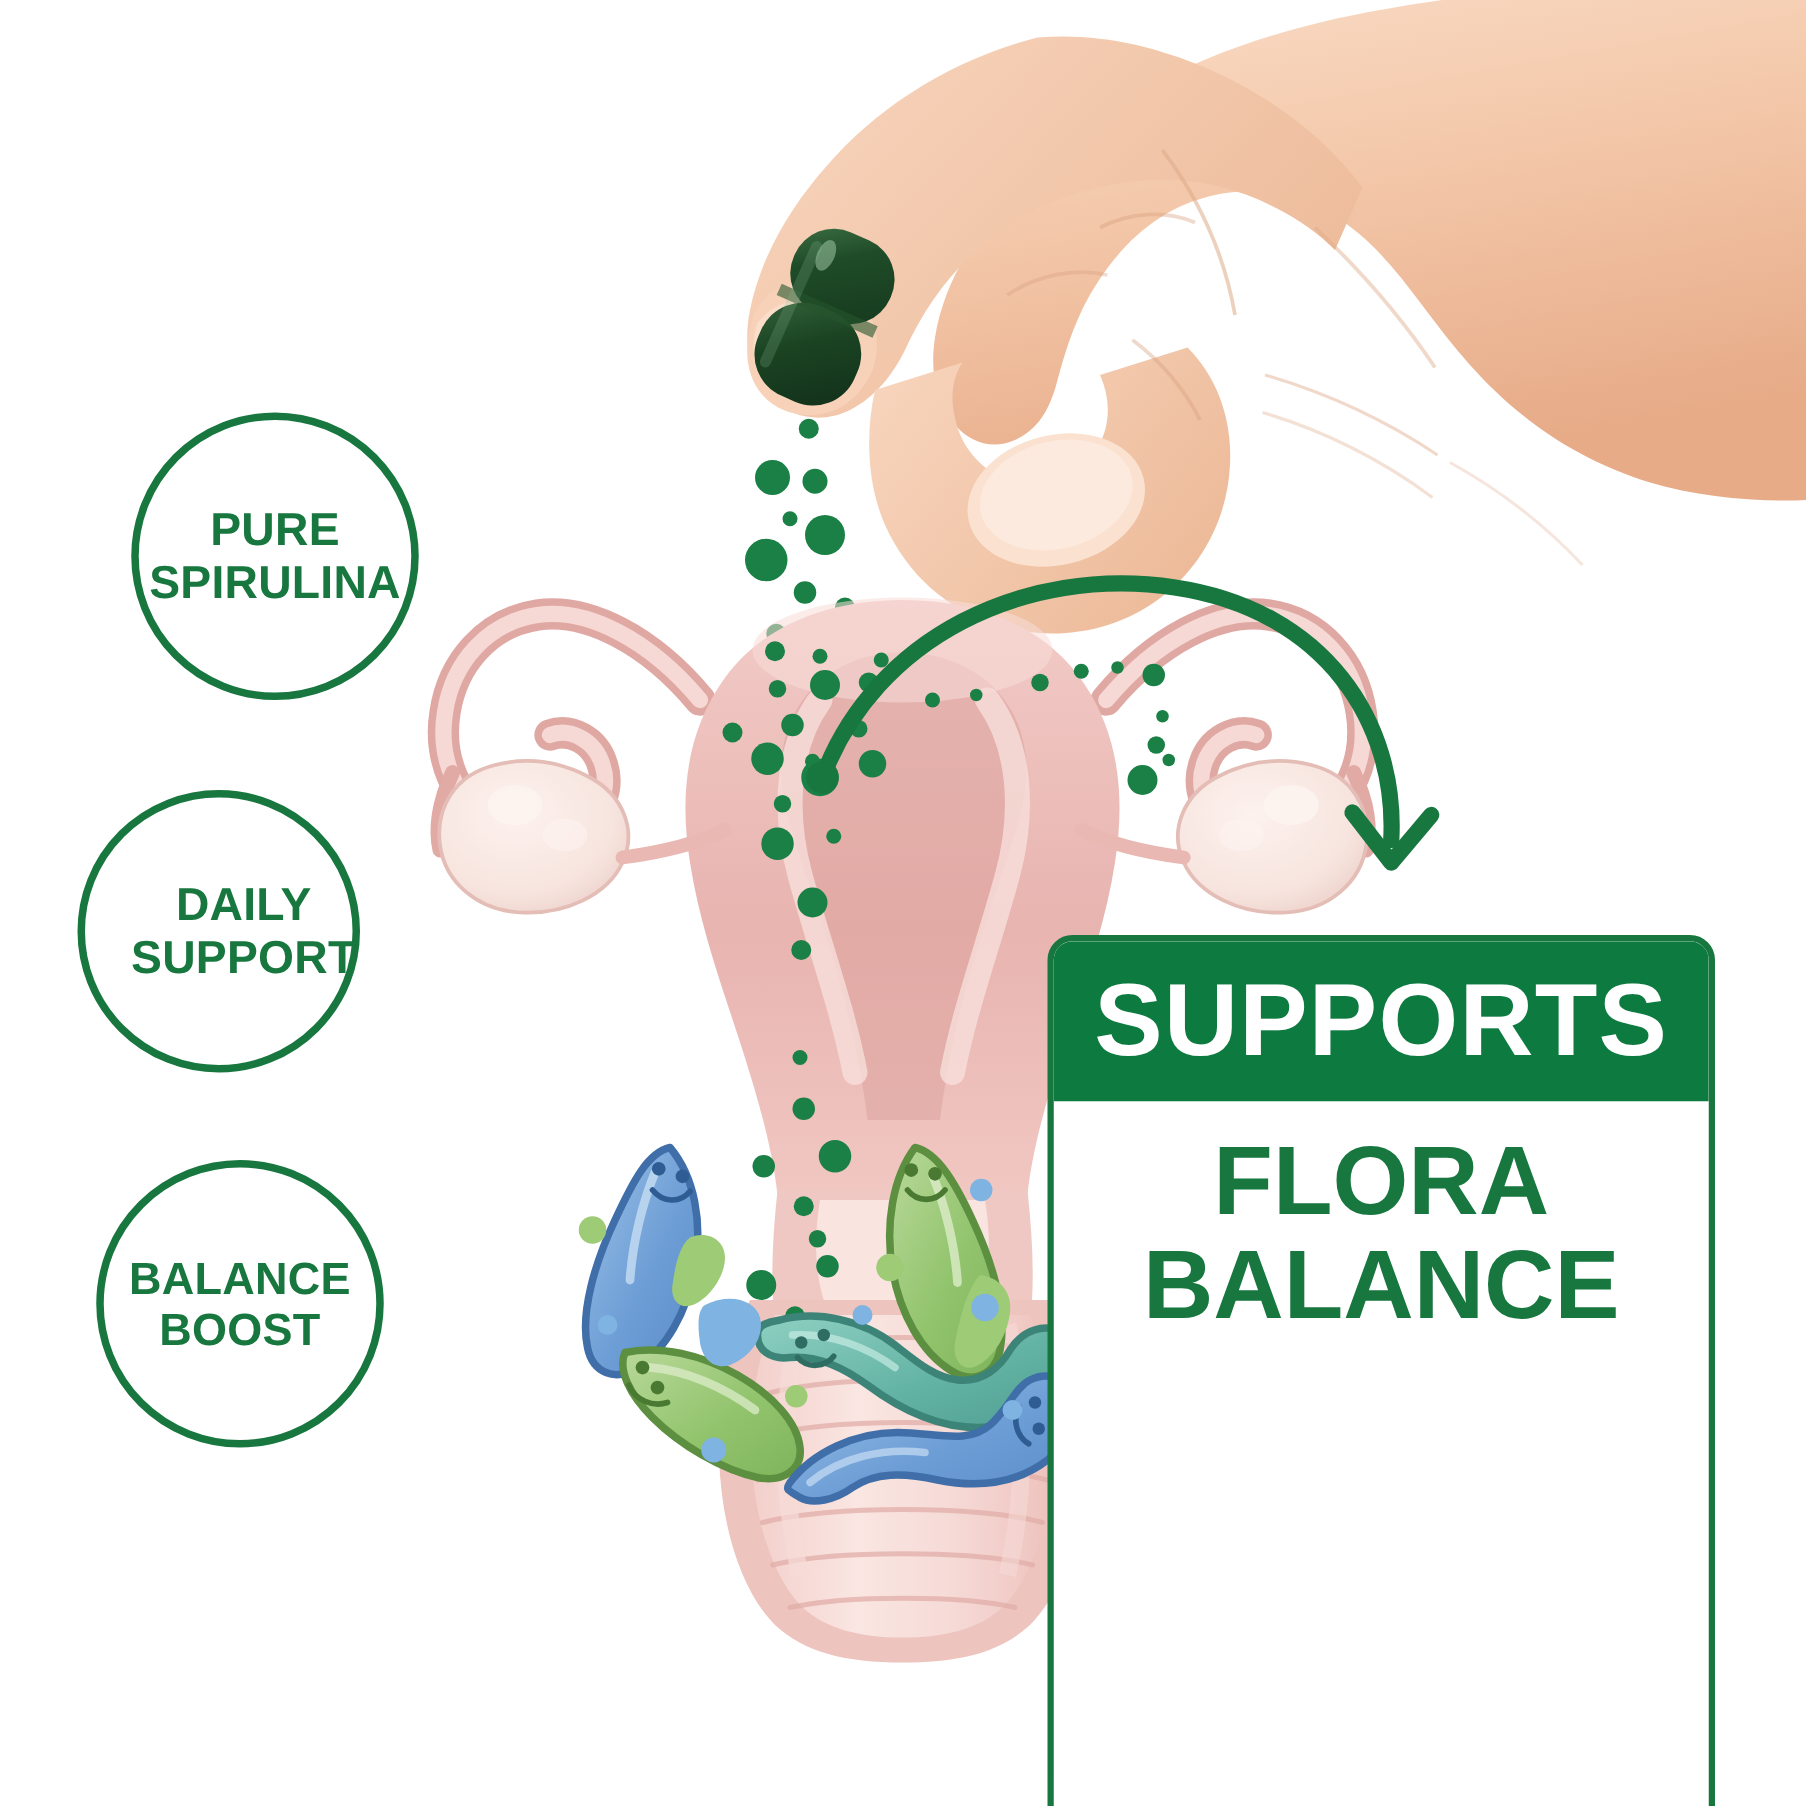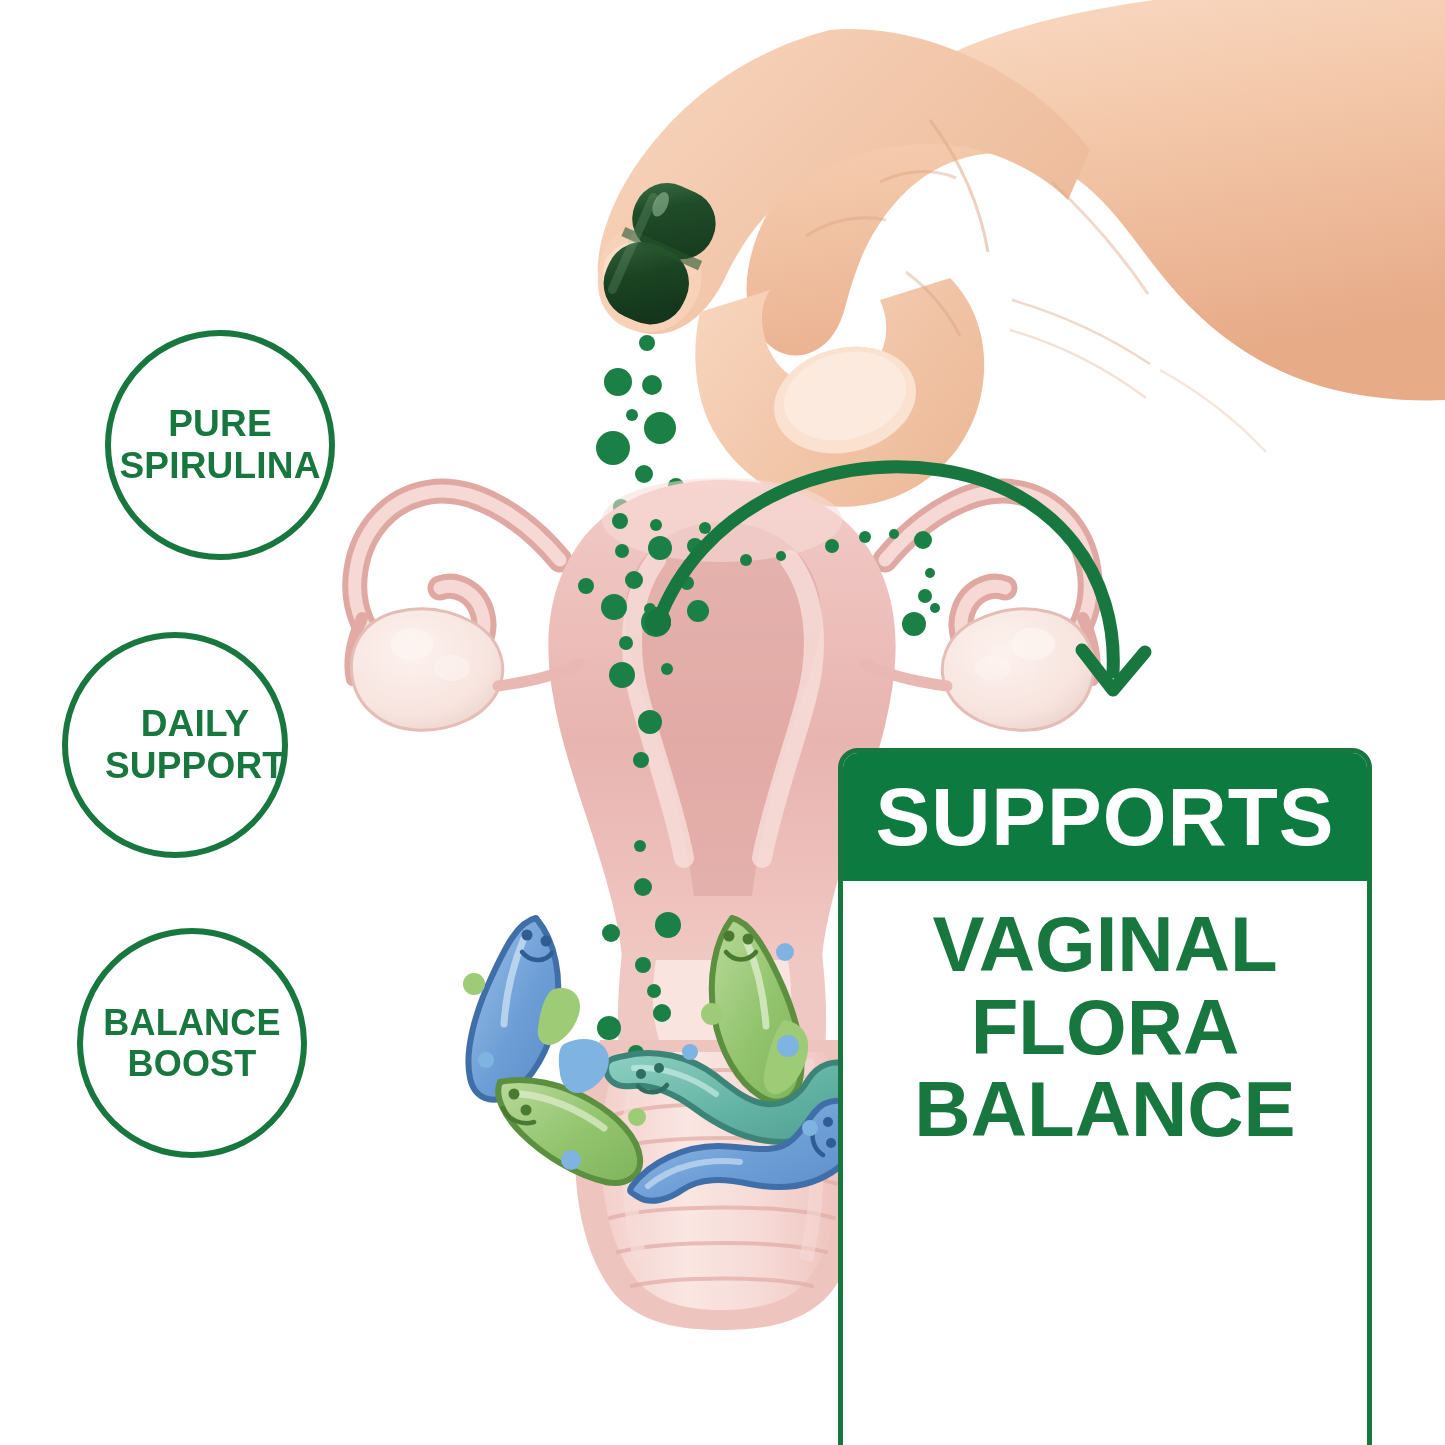--- a/index.html
+++ b/index.html
@@ -453,19 +453,18 @@
     <span class="badge-label" style="font-size:36px;">BALANCE
 BOOST</span>
   </div>
 
 
   <div id="callout">
     <div id="callout-head">
       <span class="txt">SUPPORTS</span>
     </div>
     <div id="callout-body">
-      <div class="line">VAGINAL</div>
       <div class="line">FLORA</div>
       <div class="line">BALANCE</div>
     </div>
   </div>
 
 </div>
 
 </body></html>

